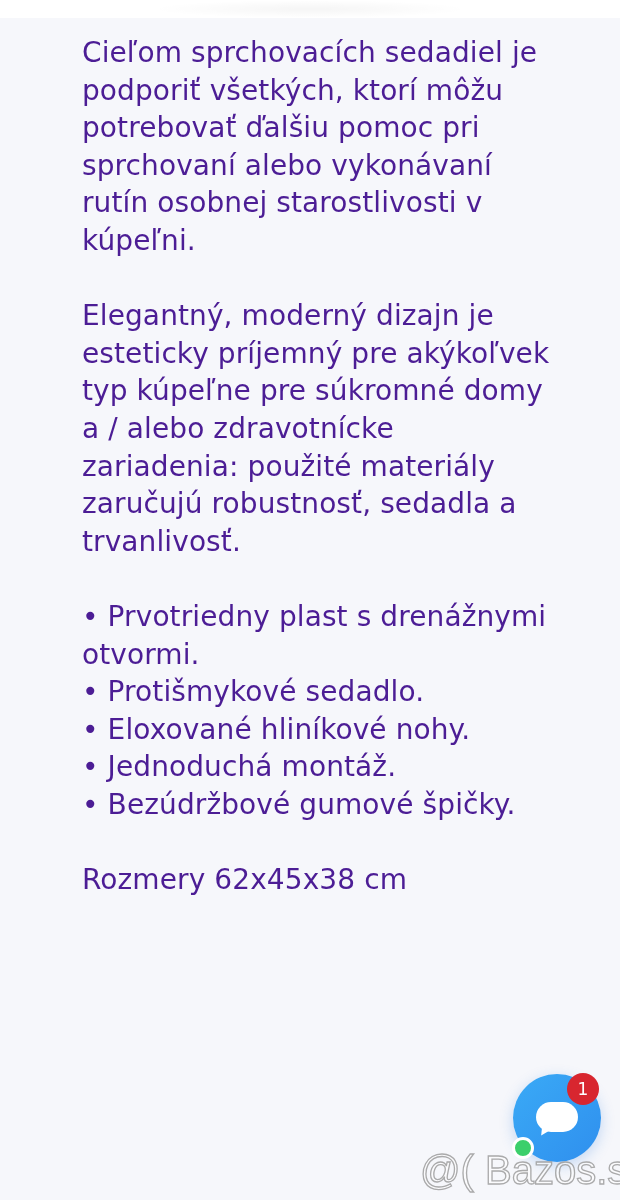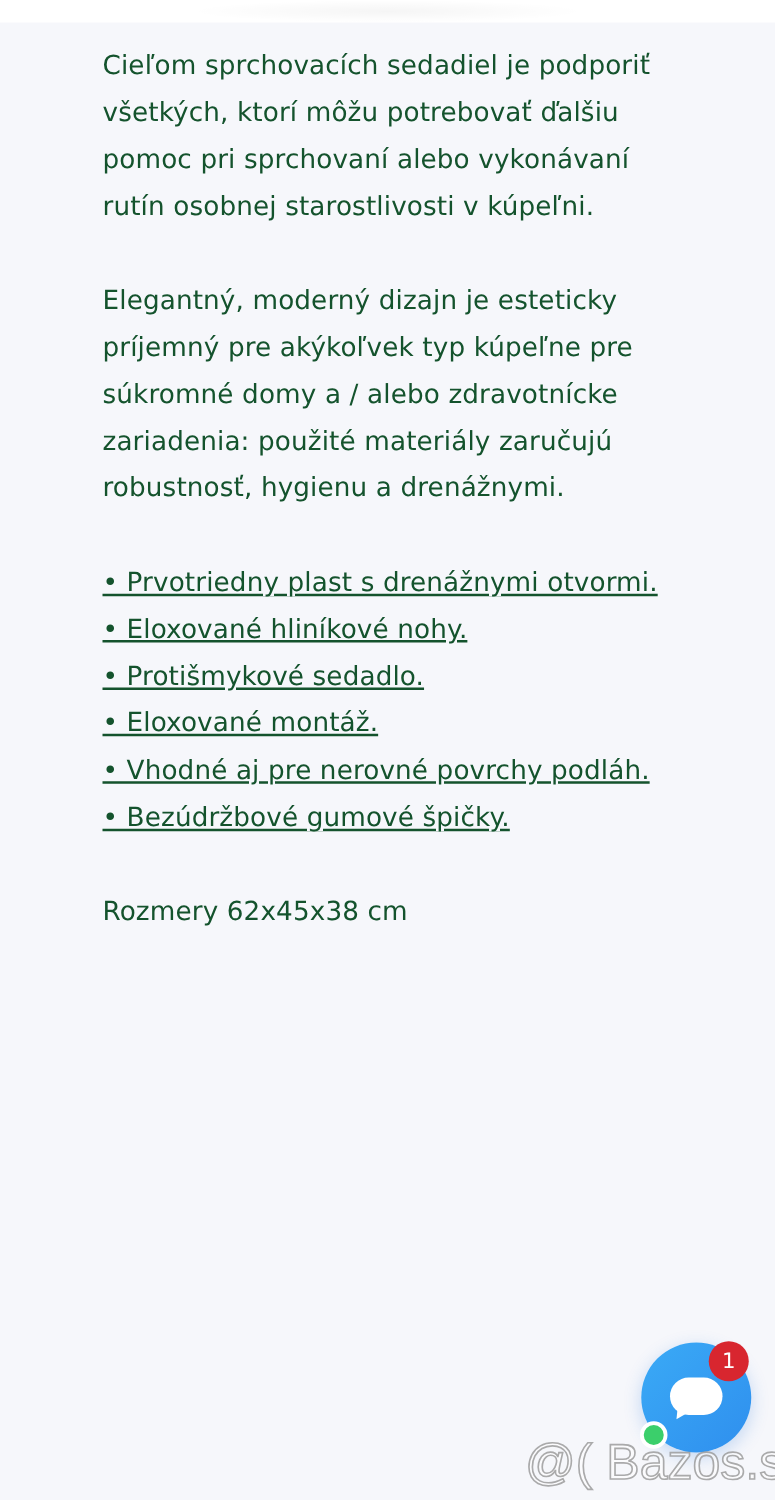--- a/index.html
+++ b/index.html
@@ -28,37 +28,36 @@
       top: 0;
       width: 320px;
       height: 18px;
       background: radial-gradient(ellipse at center, rgba(0,0,0,0.04), rgba(0,0,0,0) 70%);
     }
     .content {
       position: absolute;
       left: 82px;
       top: 34px;
       width: 470px;
-      color: #14532d;
-      font-size: 21px;
+      color: #4c1d95;
+      font-size: 28px;
       line-height: 37.6px;
       letter-spacing: 0.1px;
     }
     .para {
       margin: 0 0 37.6px 0;
     }
     .bullets {
       margin: 0 0 37.6px 0;
       padding: 0;
       list-style: none;
     }
     .bullets li {
       margin: 0;
       padding: 0;
-      text-decoration: underline;
     }
     .chat-button {
       position: absolute;
       left: 513px;
       top: 1074px;
       width: 88px;
       height: 88px;
       border-radius: 50%;
       background: linear-gradient(135deg, #3aaaf6 0%, #2f8fee 100%);
       box-shadow: 0 4px 14px rgba(40,120,220,0.25);
@@ -121,27 +120,26 @@
       white-space: nowrap;
     }
   </style>
 </head>
 <body>
 
 <div class="top-strip"></div>
 
 <div class="content">
   <p class="para">Cieľom sprchovacích sedadiel je podporiť všetkých, ktorí môžu potrebovať ďalšiu pomoc pri sprchovaní alebo vykonávaní rutín osobnej starostlivosti v kúpeľni.</p>
-  <p class="para">Elegantný, moderný dizajn je esteticky príjemný pre akýkoľvek typ kúpeľne pre súkromné domy a / alebo zdravotnícke zariadenia: použité materiály zaručujú robustnosť, hygienu a drenážnymi.</p>
+  <p class="para">Elegantný, moderný dizajn je esteticky príjemný pre akýkoľvek typ kúpeľne pre súkromné domy a / alebo zdravotnícke zariadenia: použité materiály zaručujú robustnosť, sedadla a trvanlivosť.</p>
   <ul class="bullets">
     <li>• Prvotriedny plast s drenážnymi otvormi.</li>
+    <li>• Protišmykové sedadlo.</li>
     <li>• Eloxované hliníkové nohy.</li>
-    <li>• Protišmykové sedadlo.</li>
-    <li>• Eloxované montáž.</li>
-    <li>• Vhodné aj pre nerovné povrchy podláh.</li>
+    <li>• Jednoduchá montáž.</li>
     <li>• Bezúdržbové gumové špičky.</li>
   </ul>
   <p class="para">Rozmery 62x45x38 cm</p>
 </div>
 
 <div class="chat-button">
   <span>
     <span class="chat-tail"></span>
     <span class="chat-bubble"></span>
   </span>

